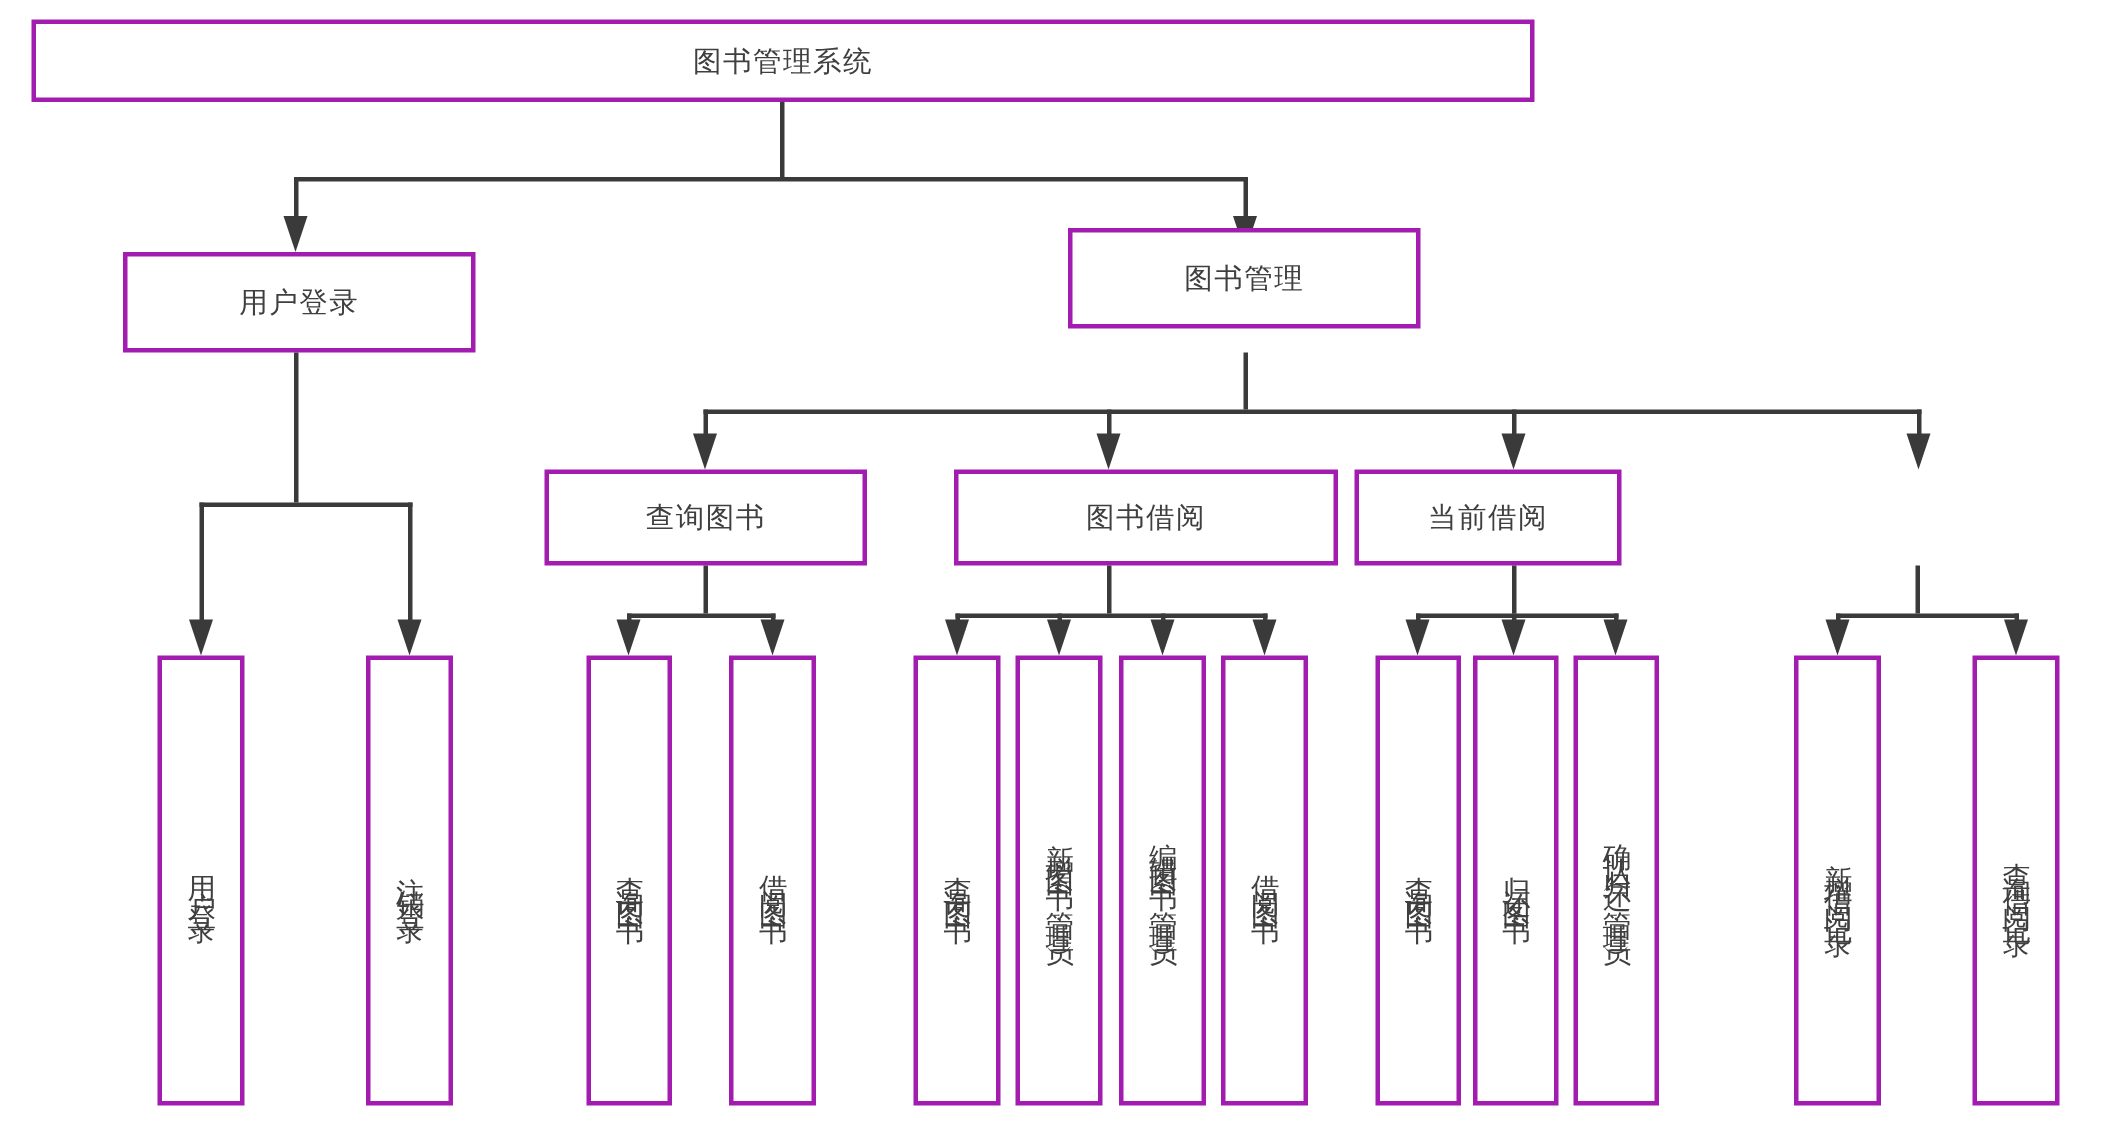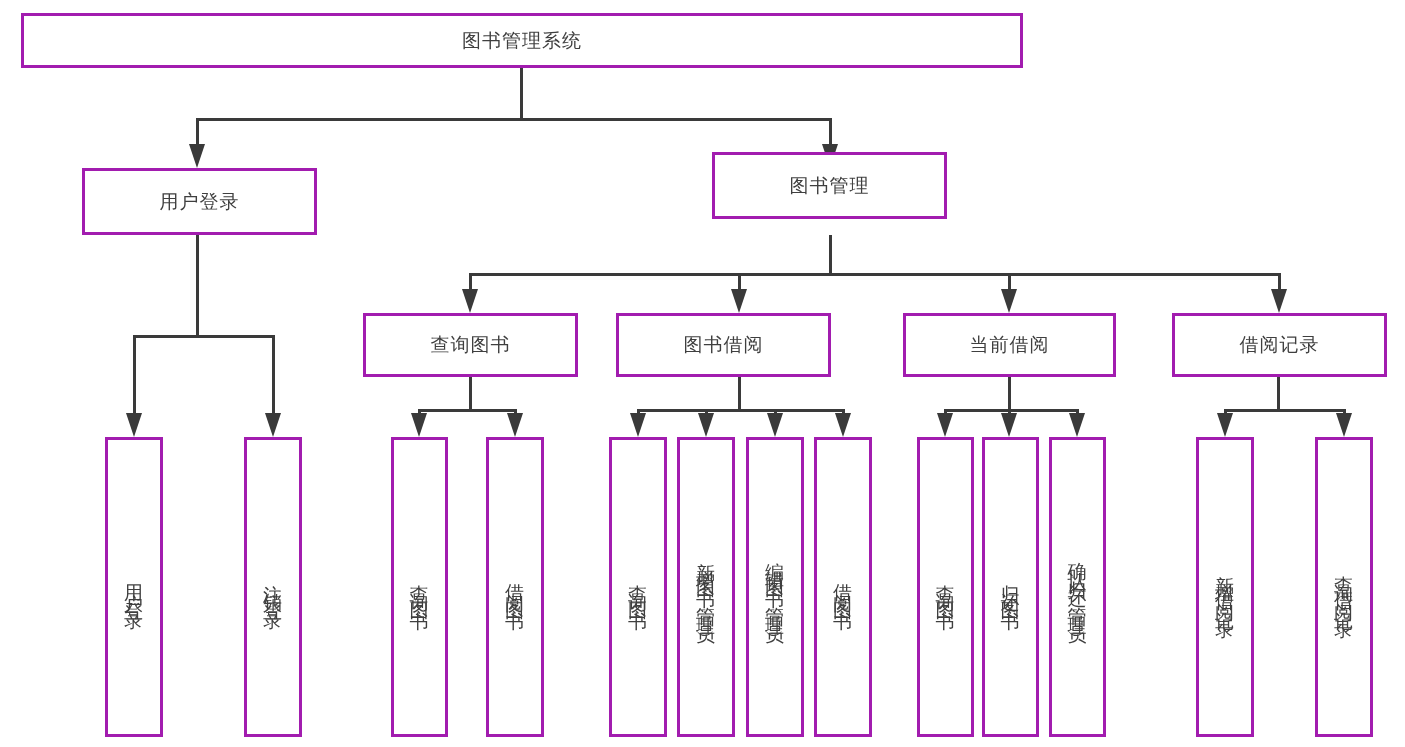--- a/index.html
+++ b/index.html
@@ -87,28 +87,25 @@
   <div class="v-line" style="left:738px; top:273px; height:20px;"></div>
   <div class="arrow-down" style="left:731px; top:289px;"></div>
   <div class="v-line" style="left:1008px; top:273px; height:20px;"></div>
   <div class="arrow-down" style="left:1001px; top:289px;"></div>
   <div class="v-line" style="left:1278px; top:273px; height:20px;"></div>
   <div class="arrow-down" style="left:1271px; top:289px;"></div>
 
   <div class="box" style="left:363px; top:313px; width:215px; height:64px;">
     <span>查询图书</span>
   </div>
-  <div class="box" style="left:616px; top:313px; width:215px; height:64px;text-align:center;">
+  <div class="box" style="left:636px; top:313px; width:256px; height:64px;text-align:center;">
     <span>图书借阅</span>
   </div>
-  <div class="box" style="left:903px; top:313px; width:213px; height:64px;">
+  <div class="box" style="left:903px; top:313px; width:178px; height:64px;">
     <span>当前借阅</span>
-  </div>
-  <div class="box" style="left:1172px; top:313px; width:215px; height:64px;">
-    <span>借阅记录</span>
   </div>
 
   <div class="v-line" style="left:469px; top:377px; height:32px;"></div>
   <div class="h-line" style="left:418px; top:409px; width:99px;"></div>
   <div class="v-line" style="left:418px; top:409px; height:8px;"></div>
   <div class="arrow-down" style="left:411px; top:413px;"></div>
   <div class="v-line" style="left:514px; top:409px; height:8px;"></div>
   <div class="arrow-down" style="left:507px; top:413px;"></div>
 
   <div class="v-line" style="left:738px; top:377px; height:32px;"></div>

